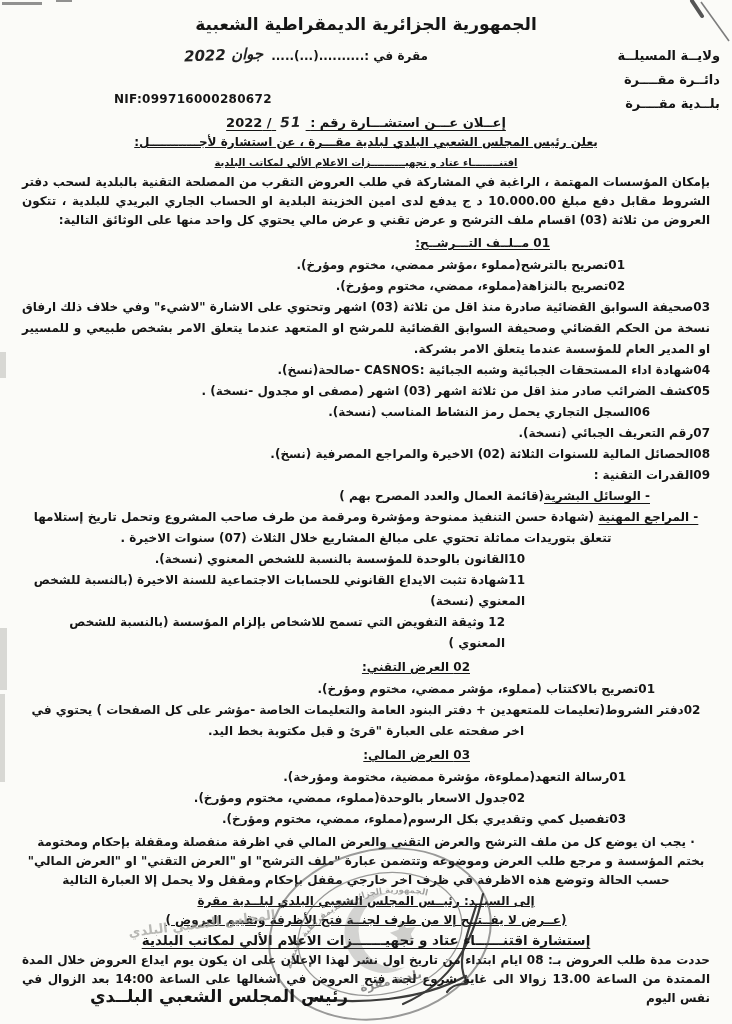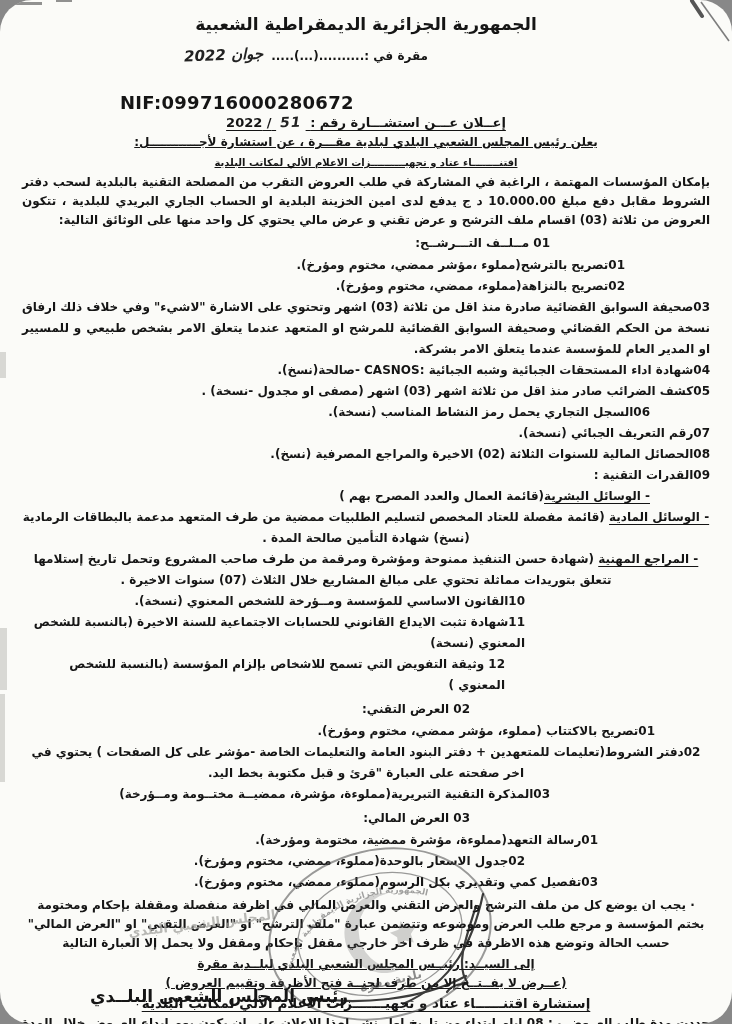--- a/index.html
+++ b/index.html
@@ -1,42 +1,42 @@
 <!DOCTYPE html>
 <html lang="ar"><head>
 <meta charset="utf-8">
 <style>
   html,body{margin:0;padding:0;background:#888;}
   .page{
     position:relative;width:732px;height:1024px;margin:0 auto;overflow:hidden;
     background:linear-gradient(90deg,#ececе8 0,#fbfbf8 14px,#fbfbf8 720px,#f3f3ef 732px),#fbfbf8;
     background-color:#fbfbf8;
     font-family:"DejaVu Sans","Liberation Sans",sans-serif;
-    color:#151515;font-weight:700;border-radius:32px;
+    color:#151515;font-weight:700;
   }
   .abs{position:absolute;}
   .doc-title{top:14px;left:0;right:0;text-align:center;font-size:17px;}
   .hdr-right{top:44px;right:12px;text-align:right;font-size:13px;line-height:24px;}
   .date-line{top:46px;left:92px;width:336px;direction:rtl;font-size:12px;}
   .hand{display:inline-block;font-size:15px;font-style:italic;font-weight:600;
         transform:rotate(-2deg);letter-spacing:1px;color:#222;padding:0 4px;}
-  .nif{top:92px;left:120px;font-size:18px;direction:ltr;letter-spacing:.3px;}
+  .nif{top:92px;left:114px;font-size:12px;direction:ltr;letter-spacing:.3px;}
   .body{top:113px;left:22px;right:22px;direction:rtl;text-align:right;
         font-size:12px;line-height:19px;position:absolute;}
   .line{margin:0;}
   .item{line-height:21px;}
   .c{text-align:center;text-decoration:underline;}
   .just{text-align:justify;}
   .wrapc{text-align:center;}
   .u{text-decoration:underline;text-underline-offset:3px;}
   .ann{font-size:13px;margin-bottom:1px;}
   .obj{font-size:10px;line-height:21px;}
-  .sech{text-underline-offset:2px;margin:3px 0 2px 0;line-height:20px;}
+  .sech{text-decoration:underline;text-underline-offset:2px;margin:3px 0 2px 0;line-height:20px;}
   .mr55{margin-right:55px}.mr60{margin-right:60px}.mr85{margin-right:85px}
-  .mr160{margin-right:160px}.mr180{margin-right:112px}.mr185{margin-right:185px}
+  .mr160{margin-right:160px}.mr180{margin-right:84px}.mr185{margin-right:185px}
   .mr205{margin-right:205px}.mr240{margin-right:240px}
   .title2{font-size:13.5px;line-height:21px;}
   .sig{top:986px;left:90px;font-size:17px;}
   .ghost{top:916px;left:128px;font-size:13px;color:#a2a29e;opacity:.75;
          transform:rotate(-7deg);letter-spacing:2px;}
   .speck{background:#3a3a3a;opacity:.55;}
   .edgeblob{background:#d8d8d4;}
   svg{display:block;}
 </style>
 </head>
@@ -50,20 +50,25 @@
   <div class="abs edgeblob" style="left:0;top:628px;width:7px;height:62px;"></div>
   <div class="abs edgeblob" style="left:0;top:694px;width:5px;height:88px;"></div>
 
   <svg class="abs" style="right:0;top:0;" width="62" height="48" viewBox="0 0 62 48">
     <path d="M31,2 L59,41" stroke="#7d7d7d" stroke-width="1.6" fill="none"></path>
     <path d="M22,1 L32,16" stroke="#555" stroke-width="4" stroke-linecap="round" fill="none"></path>
   </svg>
 
   <div class="abs doc-title">الجمهورية الجزائرية الديمقراطية الشعبية</div>
 
+  <div class="abs hdr-right">
+    <div>ولايــة المسيلــة</div>
+    <div>دائــرة مقــــرة</div>
+    <div>بلــدية مقــــرة</div>
+  </div>
 
   <div class="abs date-line">
     <span>مقرة في :..........(...).....</span>
     <span class="hand">جوان 2022</span>
   </div>
 
   <div class="abs nif">NIF:099716000280672</div>
 
   <div class="body">
 
@@ -85,33 +90,29 @@
     <div class="item">04شهادة اداء المستحقات الجبائية وشبه الجبائية :CASNOS -صالحة(نسخ).</div>
     <div class="item">05كشف الضرائب صادر منذ اقل من ثلاثة اشهر (03) اشهر (مصفى او مجدول -نسخة) .</div>
     <div class="item mr60">06السجل التجاري يحمل رمز النشاط المناسب (نسخة).</div>
     <div class="item">07رقم التعريف الجبائي (نسخة).</div>
     <div class="item">08الحصائل المالية للسنوات الثلاثة (02) الاخيرة والمراجع المصرفية (نسخ).</div>
     <div class="item">09القدرات التقنية :</div>
     <div class="item mr60">
       <span class="u">- الوسائل البشرية</span><span>(قائمة العمال والعدد المصرح بهم )</span>
     </div>
     <div class="item wrapc">
-      <span class="u">- الوسائل المادية</span><span> (قائمة مفصلة للعتاد المخصص لتسليم الطلبيات ممضية من طرف المتعهد مدعمة بالبطاقات الرمادية (نسخ) شهادة التأمين صالحة المدة .</span>
-    </div>
-    <div class="item wrapc">
       <span class="u">- المراجع المهنية</span><span> (شهادة حسن التنفيذ ممنوحة ومؤشرة ومرقمة من طرف صاحب المشروع وتحمل تاريخ إستلامها تتعلق بتوريدات مماثلة تحتوي على مبالغ المشاريع خلال الثلاث (07) سنوات الاخيرة .</span>
     </div>
-    <div class="item mr185">10القانون الاساسي للمؤسسة ومــؤرخة للشخص المعنوي (نسخة).</div>
+    <div class="item mr185">10القانون بالوحدة للمؤسسة بالنسبة للشخص المعنوي (نسخة).</div>
     <div class="item mr185">11شهادة تثبت الايداع القانوني للحسابات الاجتماعية للسنة الاخيرة (بالنسبة للشخص المعنوي (نسخة)</div>
     <div class="item mr205">12 وثيقة التفويض التي تسمح للاشخاص بإلزام المؤسسة (بالنسبة للشخص المعنوي )</div>
 
     <div class="sech mr240">02 العرض التقني:</div>
     <div class="item mr55">01تصريح بالاكتتاب (مملوء، مؤشر ممضي، مختوم ومؤرخ).</div>
     <div class="item wrapc">02دفتر الشروط(تعليمات للمتعهدين + دفتر البنود العامة والتعليمات الخاصة -مؤشر على كل الصفحات ) يحتوي في اخر صفحته على العبارة "قرئ و قبل مكتوبة بخط اليد.</div>
-    <div class="item mr160">03المذكرة التقنية التبريرية(مملوءة، مؤشرة، ممضيــة مختــومة ومــؤرخة)</div>
 
     <div class="sech mr240">03 العرض المالي:</div>
     <div class="item mr180">01رسالة التعهد(مملوءة، مؤشرة ممضية، مختومة ومؤرخة).</div>
     <div class="item mr185">02جدول الاسعار بالوحدة(مملوء، ممضي، مختوم ومؤرخ).</div>
     <div class="item mr180">03تفصيل كمي وتقديري بكل الرسوم(مملوء، ممضي، مختوم ومؤرخ).</div>
 
     <div class="line wrapc" style="margin-top:3px">
       <span>·</span>
       <span>يجب ان يوضع كل من ملف الترشح والعرض التقني والعرض المالي في اظرفة منفصلة ومقفلة بإحكام ومختومة بختم المؤسسة و مرجع طلب العرض وموضوعه وتتضمن عبارة "ملف الترشح" او "العرض التقني" او "العرض المالي" حسب الحالة وتوضع هذه الاظرفة في ظرف اخر خارجي مقفل بإحكام ومقفل ولا يحمل إلا العبارة التالية</span>
     </div>

